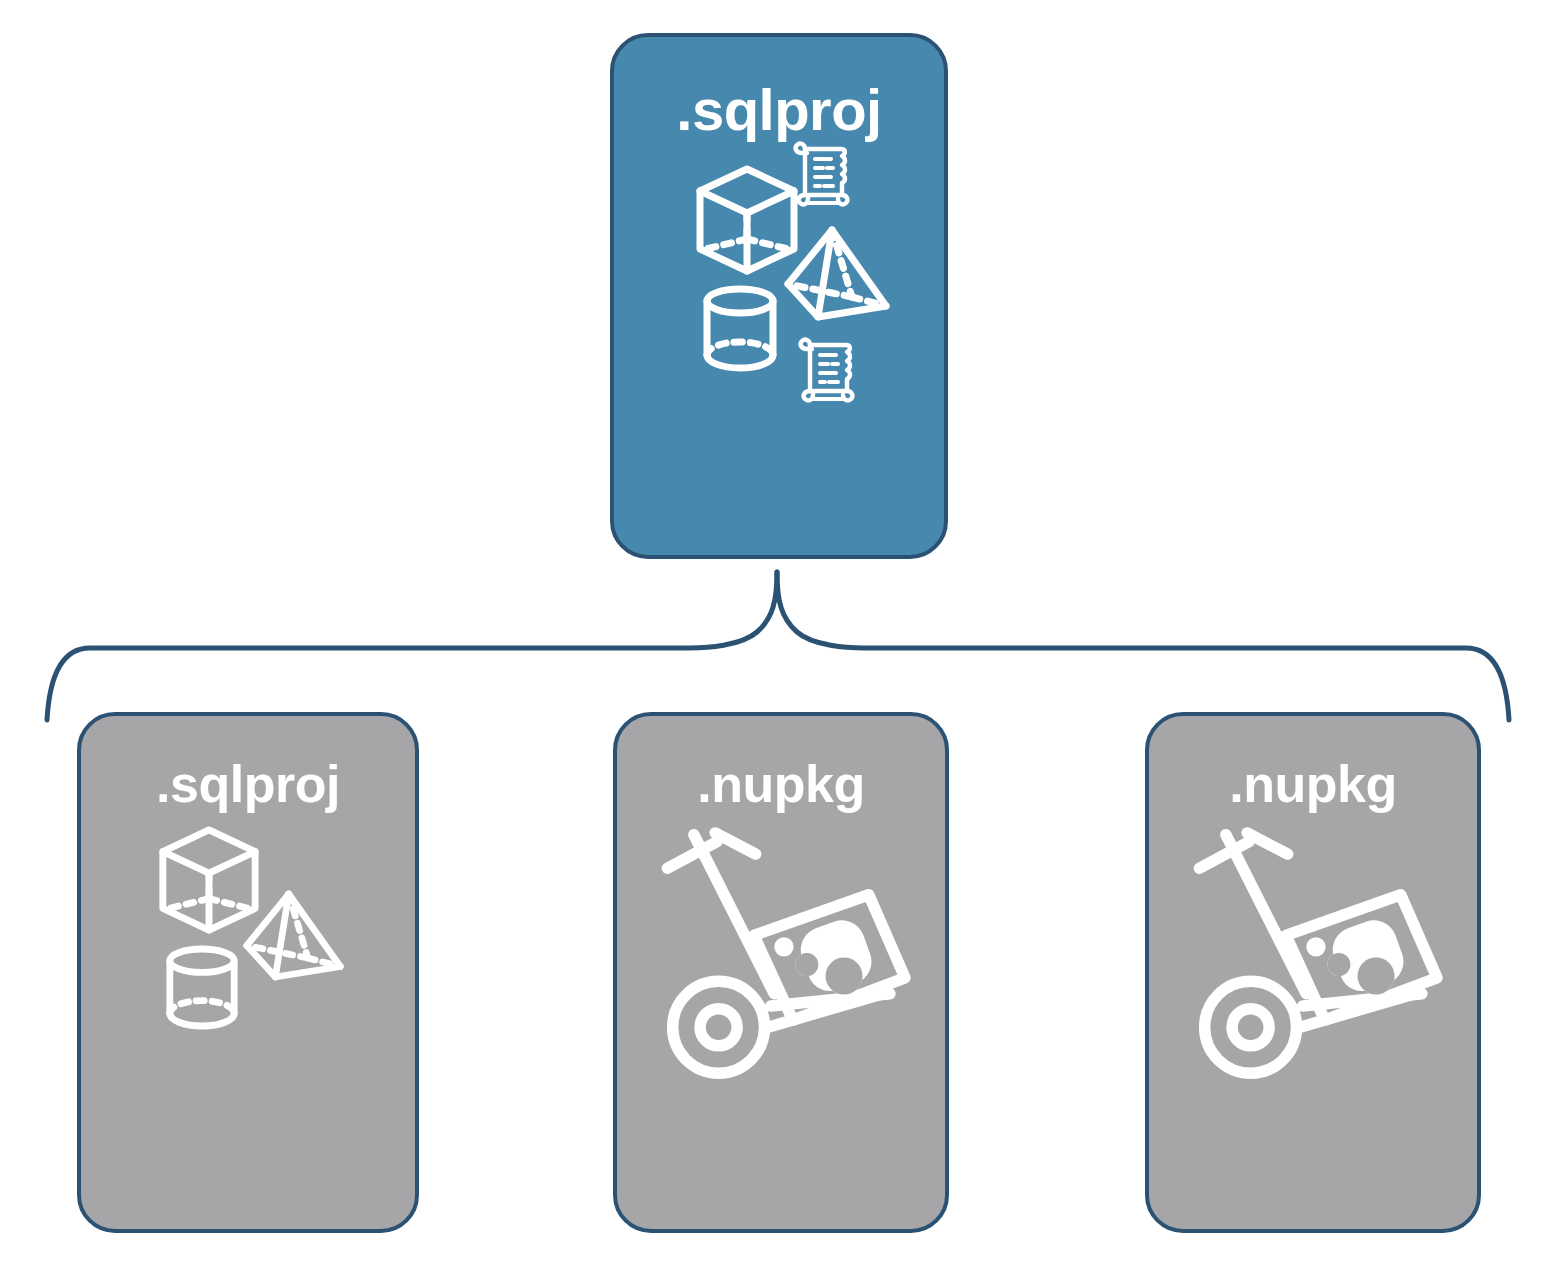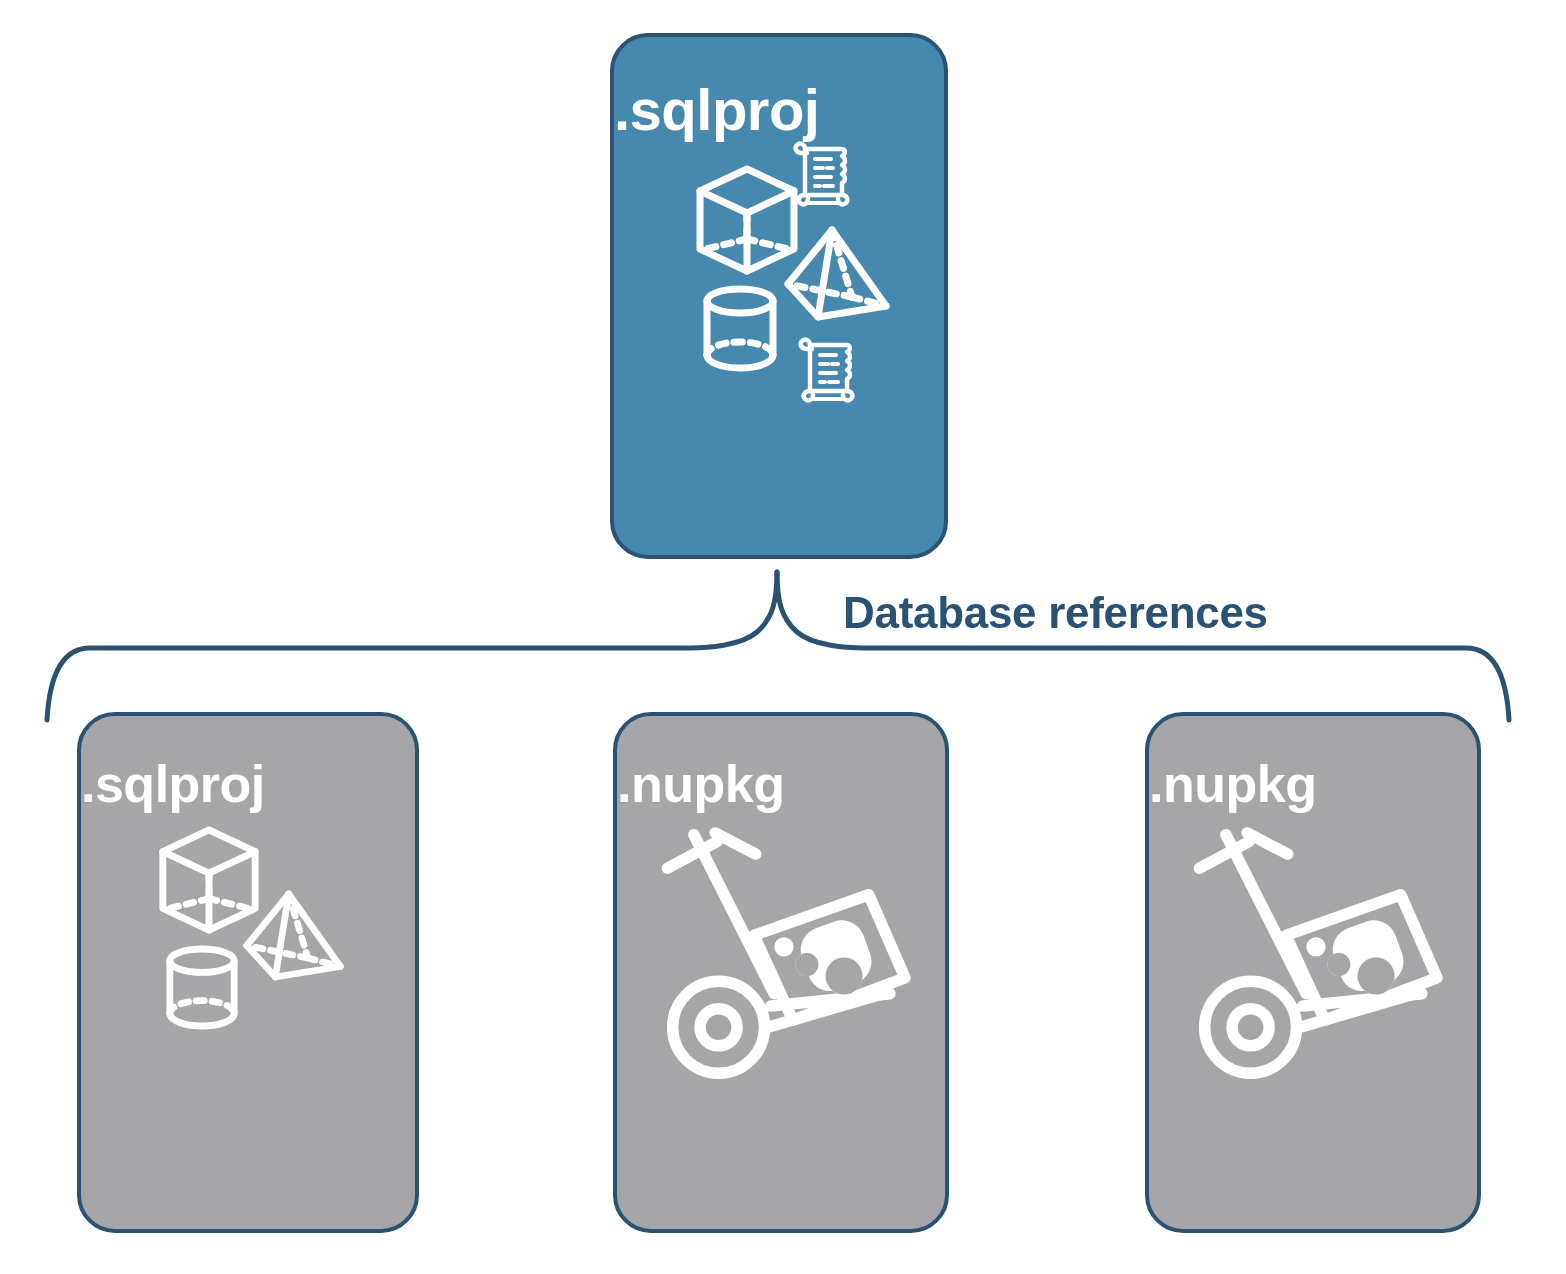--- a/index.html
+++ b/index.html
@@ -20,21 +20,21 @@
   }
 
   
   .card {
     position: absolute;
     box-sizing: border-box;
     border: 4px solid #2b5272;
     border-radius: 38px;
     display: flex;
     flex-direction: column;
-    align-items: flex-start;
+    align-items: center;
   }
   .card.primary {
     background: #4789ae;
   }
   .card.secondary {
     background: #a6a6a8;
   }
   .card-title {
     color: #ffffff;
     font-weight: bold;
@@ -187,21 +187,20 @@
              C741 106 706 108 690 108
              L90 108
              C68 108 50 126 47 180"></path>
     <path d="M777 32
              C777 60 781 78 797 92
              C813 106 848 108 864 108
              L1466 108
              C1488 108 1506 126 1509 180"></path>
   </svg>
 
-  <div id="brace-label">Database references</div>
 
   <div class="card secondary" id="card-ref-0">
     <div class="card-title">.sqlproj</div>
     <div class="icon-area">
 
       <svg style="left:74px; top:14px;" width="108" height="113" viewBox="0 0 110 115" fill="none" stroke="#ffffff" stroke-width="7" stroke-linejoin="round" stroke-linecap="round">
         <path d="M8 28 L55 6 L102 28 L102 86 L55 108 L8 86 Z"></path>
         <path d="M8 28 L55 50 L102 28"></path>
         <path d="M55 50 L55 108"></path>
         <g stroke-dasharray="8 8">

